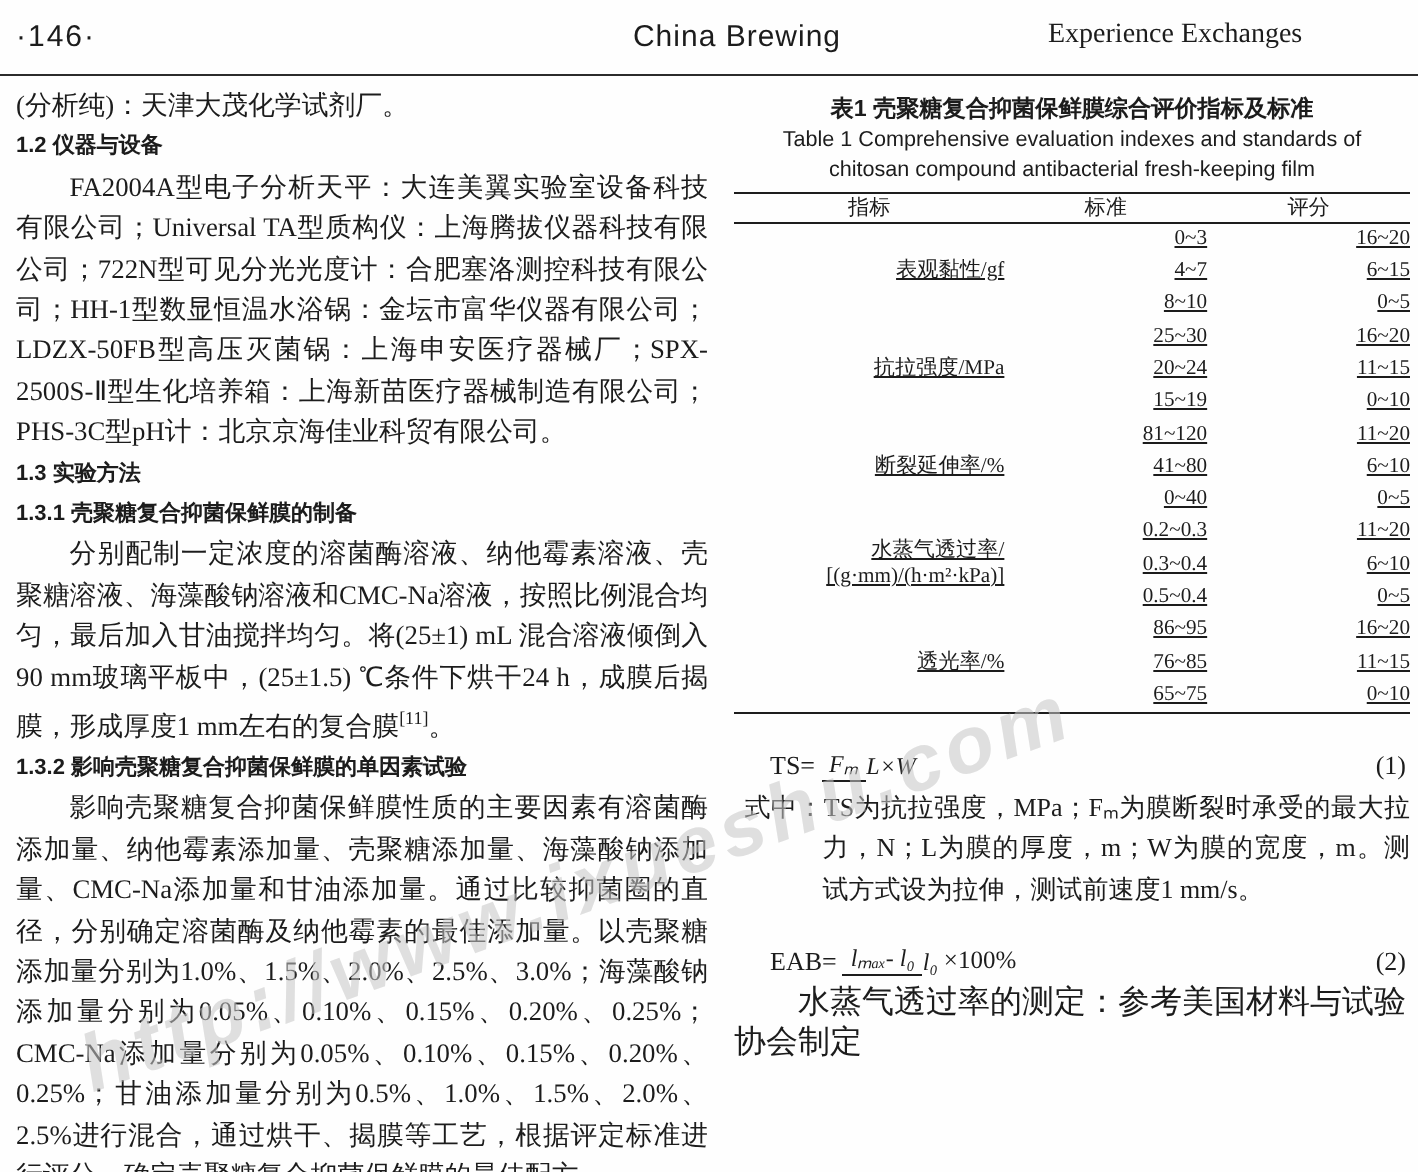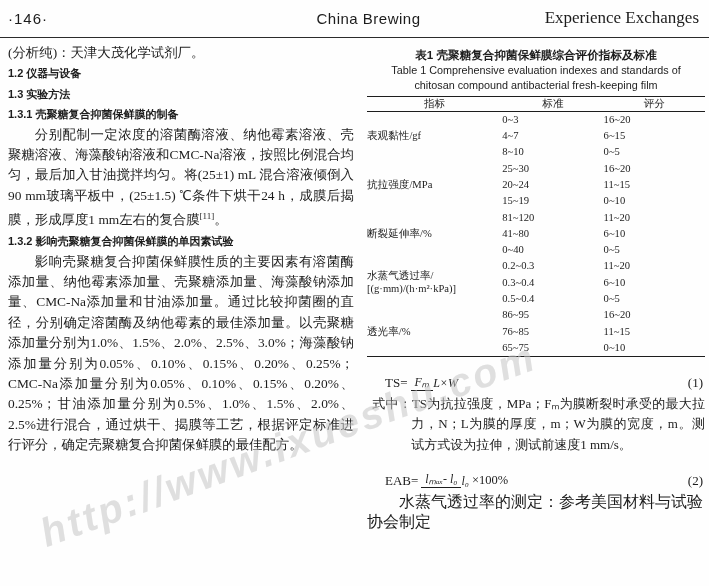--- a/index.html
+++ b/index.html
@@ -11,39 +11,39 @@
   
   .hdr {
     box-sizing:border-box; height:38px; padding:3px 10px 4px 8px;
     display:flex; align-items:center; border-bottom:1.8px solid #2b2b2b;
     font-family:"Liberation Sans", sans-serif;
   }
   .hdr-left { display:flex; align-items:center; gap:28px; width:205px; }
   .pageno { font-size:15px; letter-spacing:1px; }
   .issue { display:flex; flex-direction:column; font-size:10.5px; line-height:13px; }
   .hdr-center { flex:1; text-align:center; font-size:15px; letter-spacing:0.5px; }
-  .hdr-right { width:175px; text-align:right; font-family:"Liberation Serif", serif; font-size:17px; }
+  .hdr-right { width:175px; text-align:left; font-family:"Liberation Serif", serif; font-size:14px; }
   
   .content { display:flex; gap:13px; padding:5px 4px 0 8px; }
   .col-left  { width:346px; font-size:13.4px; line-height:20.4px; text-align:justify; }
   .col-right { flex:1; min-width:0; }
   .col-left p, .col-left h3 { margin:0; }
   .col-left h3 { font-size:11px; font-weight:700; font-family:"Liberation Sans", sans-serif; }
   .indent { text-indent:2em; }
   sup { font-size:9px; }
   
   .cap-zh { text-align:center; font-weight:700; font-size:11.6px; line-height:17px;
             font-family:"Liberation Sans", sans-serif; margin-top:3px; }
   .cap-en { text-align:center; font-size:10.8px; line-height:14.5px;
             font-family:"Liberation Sans", sans-serif; }
   table.tbl { width:100%; border-collapse:collapse; margin-top:4px;
               font-size:10.6px; border-bottom:1.7px solid #1d1d1d; }
   .tbl th { font-weight:400; padding:0 0; border-top:1.7px solid #1d1d1d;
             border-bottom:1px solid #1d1d1d; text-align:center; }
-  .tbl td { text-align:left; padding:1.9px 0; line-height:12.5px; }
+  .tbl td { text-align:right; padding:1.9px 0; line-height:12.5px;text-decoration:underline; }
   .tbl .c1 { width:40%; } .tbl .c2 { width:30%; } .tbl .c3 { width:30%; }
   
   .equation { display:flex; align-items:center; font-size:13px;
               margin:18px 0 3px; padding-left:18px; }
   .frac { display:inline-flex; flex-direction:row; align-items:center;
           margin:0 3px; line-height:13px; font-size:12px; font-style:italic; }
   .frac .num { border-bottom:1px solid #1d1d1d; padding:0 4px 1px; }
   .frac .den { padding-top:1px; }
   .eq-suffix { font-size:12.5px; }
   .eq-num { margin-left:auto; padding-right:2px; }
@@ -69,20 +69,21 @@
     </div>
     <div class="hdr-center">China Brewing</div>
     <div class="hdr-right">Experience Exchanges</div>
   </header>
 
   <div class="content">
 
     <div class="col-left">
       <p>(分析纯)：天津大茂化学试剂厂。</p>
       <h3>1.2  仪器与设备</h3>
+      <p class="indent">FA2004A型电子分析天平：大连美翼实验室设备科技有限公司；Universal TA型质构仪：上海腾拔仪器科技有限公司；722N型可见分光光度计：合肥塞洛测控科技有限公司；HH-1型数显恒温水浴锅：金坛市富华仪器有限公司；LDZX-50FB型高压灭菌锅：上海申安医疗器械厂；SPX-2500S-Ⅱ型生化培养箱：上海新苗医疗器械制造有限公司；PHS-3C型pH计：北京京海佳业科贸有限公司。</p>
       <h3>1.3  实验方法</h3>
       <h3>1.3.1  壳聚糖复合抑菌保鲜膜的制备</h3>
       <p class="indent"><span>分别配制一定浓度的溶菌酶溶液、纳他霉素溶液、壳聚糖溶液、海藻酸钠溶液和CMC-Na溶液，按照比例混合均匀，最后加入甘油搅拌均匀。将(25±1) mL 混合溶液倾倒入90 mm玻璃平板中，(25±1.5) ℃条件下烘干24 h，成膜后揭膜，形成厚度1 mm左右的复合膜</span><sup>[11]</sup><span>。</span></p>
       <h3>1.3.2  影响壳聚糖复合抑菌保鲜膜的单因素试验</h3>
       <p class="indent">影响壳聚糖复合抑菌保鲜膜性质的主要因素有溶菌酶添加量、纳他霉素添加量、壳聚糖添加量、海藻酸钠添加量、CMC-Na添加量和甘油添加量。通过比较抑菌圈的直径，分别确定溶菌酶及纳他霉素的最佳添加量。以壳聚糖添加量分别为1.0%、1.5%、2.0%、2.5%、3.0%；海藻酸钠添加量分别为0.05%、0.10%、0.15%、0.20%、0.25%；CMC-Na添加量分别为0.05%、0.10%、0.15%、0.20%、0.25%；甘油添加量分别为0.5%、1.0%、1.5%、2.0%、2.5%进行混合，通过烘干、揭膜等工艺，根据评定标准进行评分，确定壳聚糖复合抑菌保鲜膜的最佳配方。</p>
     </div>
 
     <div class="col-right">
       <div class="cap-zh">表1  壳聚糖复合抑菌保鲜膜综合评价指标及标准</div>
       <div class="cap-en">Table 1  Comprehensive evaluation indexes and standards of</div>

